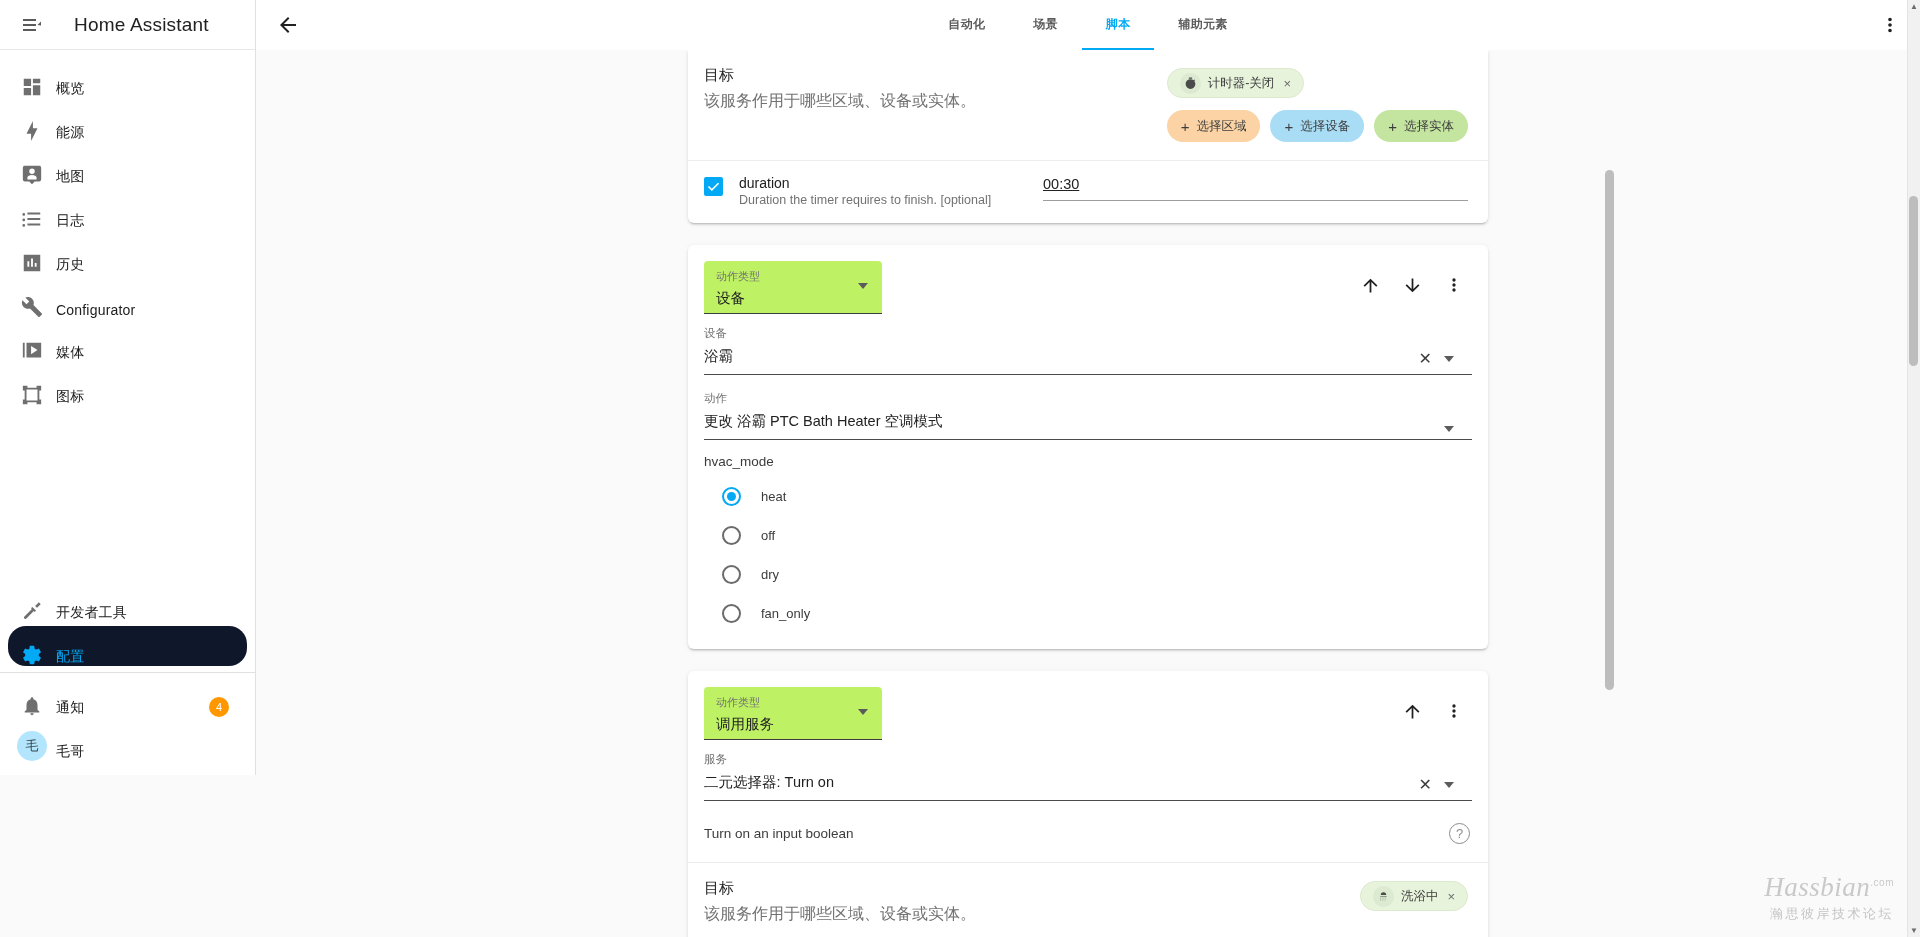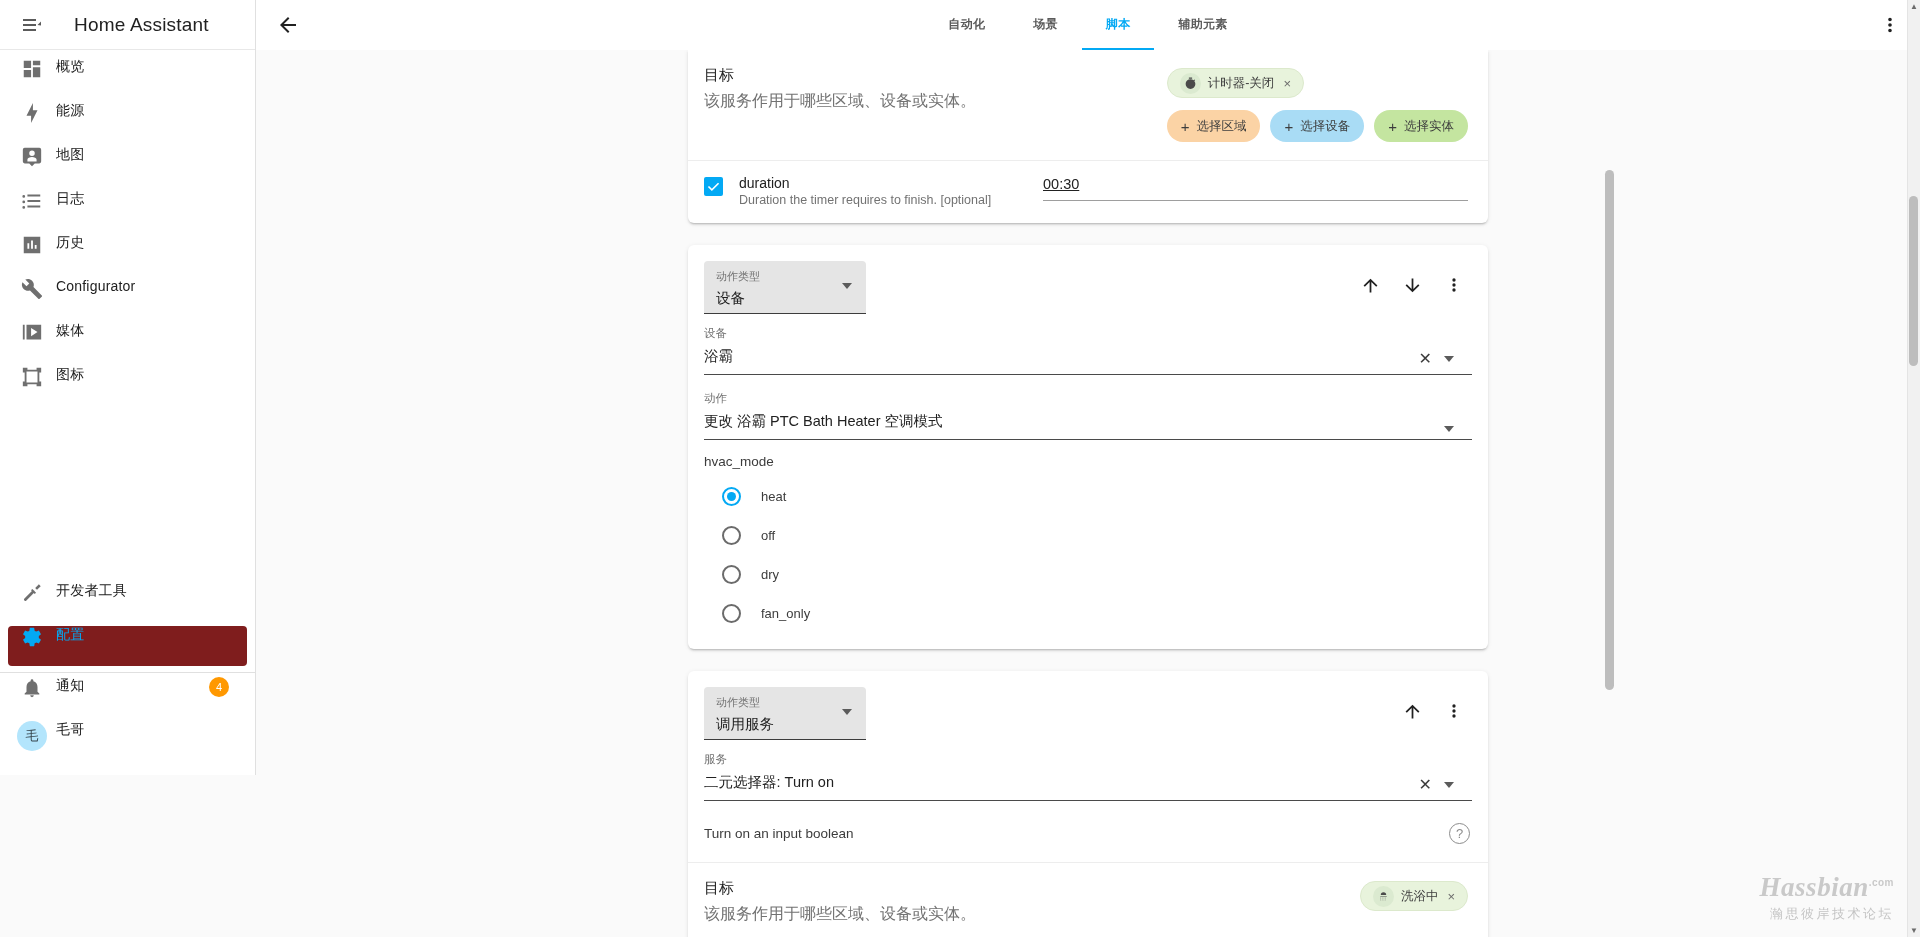--- a/index.html
+++ b/index.html
@@ -23,32 +23,32 @@
   .sb-menu-btn {
     width: 48px; height: 48px; display: flex; align-items: center;
     justify-content: center; cursor: pointer; color: #5b5b5b;
   }
   .sb-title {
     font-size: 19px; color: #212121; margin-left: 18px;
     font-weight: 400; letter-spacing: .2px; white-space: nowrap;
   }
   .sb-scroll { flex: 1 1 auto; overflow: hidden; padding-top: 4px; }
   .sb-item {
-    display: flex; align-items: flex-start; height: 40px;
+    display: flex; align-items: flex-end; height: 40px;
     margin: 4px 8px; border-radius: 4px; cursor: pointer;
     color: #5b5b5b; position: relative;
   }
   .sb-item .ico {
     width: 48px; display: flex; align-items: center; justify-content: center;
     color: #6f6f6f; flex: 0 0 48px;
   }
   .sb-item .lbl {
     font-size: 14px; color: #212121; white-space: nowrap; letter-spacing: .2px;
   }
-  .sb-item.active { background: #7f1d1d; }
+  .sb-item.active { background: #0f172a; border-radius: 18px; }
   .sb-item.active .ico { color: #03a9f4; }
   .sb-item.active .lbl { color: #03a9f4; }
   .sb-divider { height: 1px; background: #e0e0e0; margin: 6px 0 2px 0; }
   .sb-bottom { flex: 0 0 auto; padding-bottom: 10px; }
   .badge {
     position: absolute; right: 18px; min-width: 20px; height: 20px;
     border-radius: 10px; background: #ff9800; color: #fff;
     font-size: 11px; display: flex; align-items: center;
     justify-content: center; padding: 0 5px;
   }
@@ -153,21 +153,21 @@
     font-size: 14.5px; color: #212121; padding: 0 0 8px 0;
     background: transparent; font-family: inherit; outline: none; text-decoration: underline;
   }
 
   
   .act-head {
     display: flex; align-items: flex-start; justify-content: space-between;
     padding: 16px 14px 0 16px;
   }
   .select-box {
-    width: 162px; background: #e5e5e5; border-bottom: 1px solid #3c3c3c;
+    width: 178px; background: #bef264; border-bottom: 1px solid #3c3c3c;
     border-radius: 4px 4px 0 0; padding: 8px 10px 8px 12px;
     cursor: pointer; position: relative; height: 53px;
   }
   .select-box .sl-label { font-size: 11px; color: #727272; }
   .select-box .sl-value { font-size: 14.5px; color: #212121; margin-top: 5px; }
   .select-box .caret {
     position: absolute; right: 14px; top: 22px;
     width: 0; height: 0; border-left: 5px solid transparent;
     border-right: 5px solid transparent; border-top: 6px solid #5b5b5b;
   }
@@ -236,21 +236,21 @@
     display: flex; align-items: center; justify-content: center;
     color: #6b6b6b; font-size: 8px;
   }
 
   
   .watermark {
     position: absolute; right: 26px; bottom: 14px; text-align: right;
     pointer-events: none; user-select: none;
   }
   .wm-main {
-    font-family: "Liberation Serif", serif; font-style: italic; font-weight: 700;
+    font-family: "Liberation Serif", serif; font-style: italic; font-weight: 400;
     font-size: 27px; color: #c9c9c9; letter-spacing: .5px;
   }
   .wm-com {
     font-family: "Liberation Sans", sans-serif; font-style: normal;
     font-size: 10px; color: #c9c9c9; vertical-align: super; letter-spacing: .5px;
   }
   .wm-sub { font-size: 13px; color: #c4c4c4; letter-spacing: 2.5px; margin-top: 2px; }
 </style>
 </head>
 <body>

